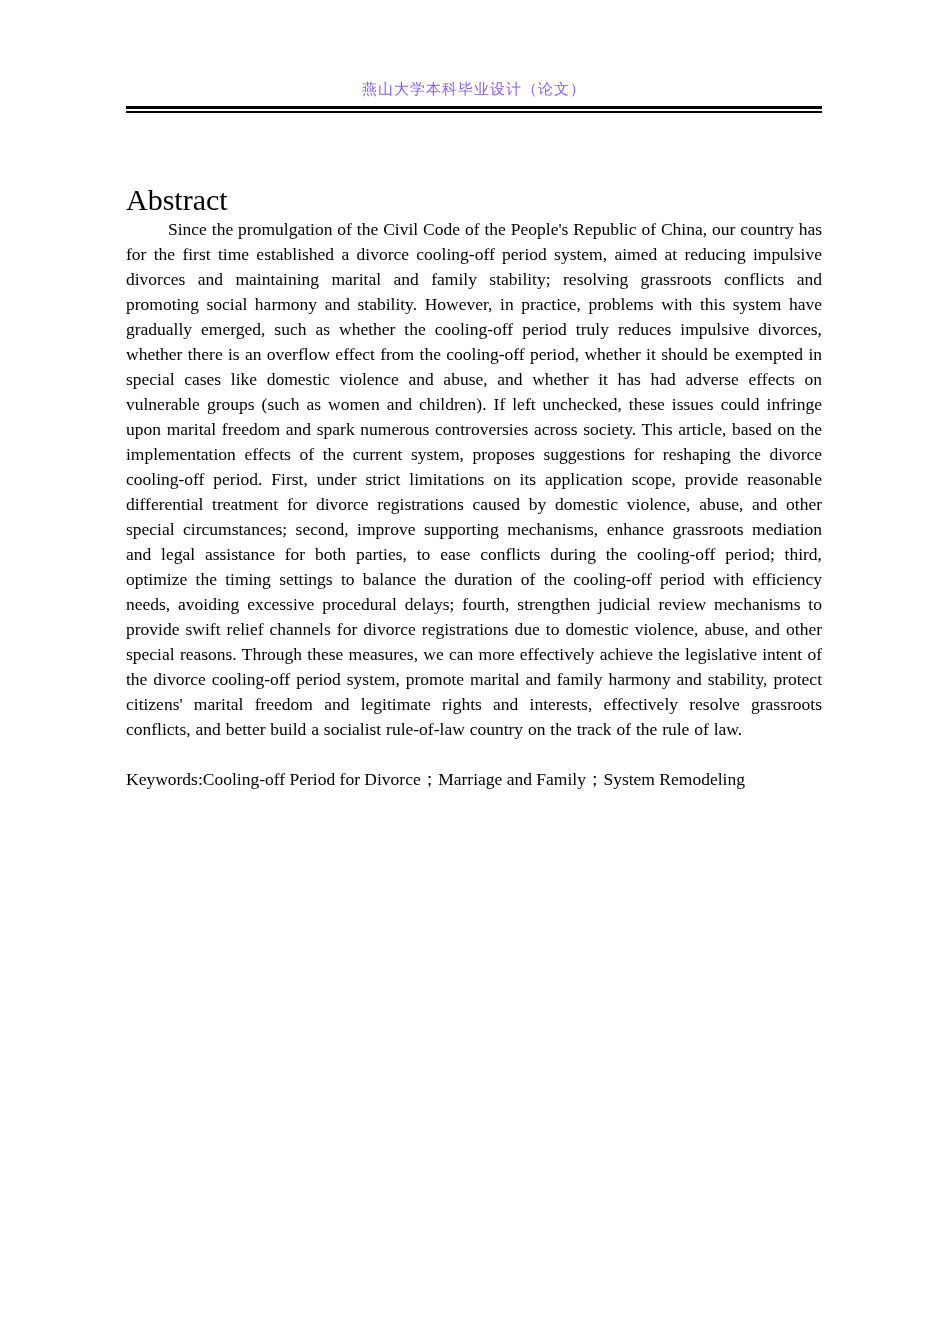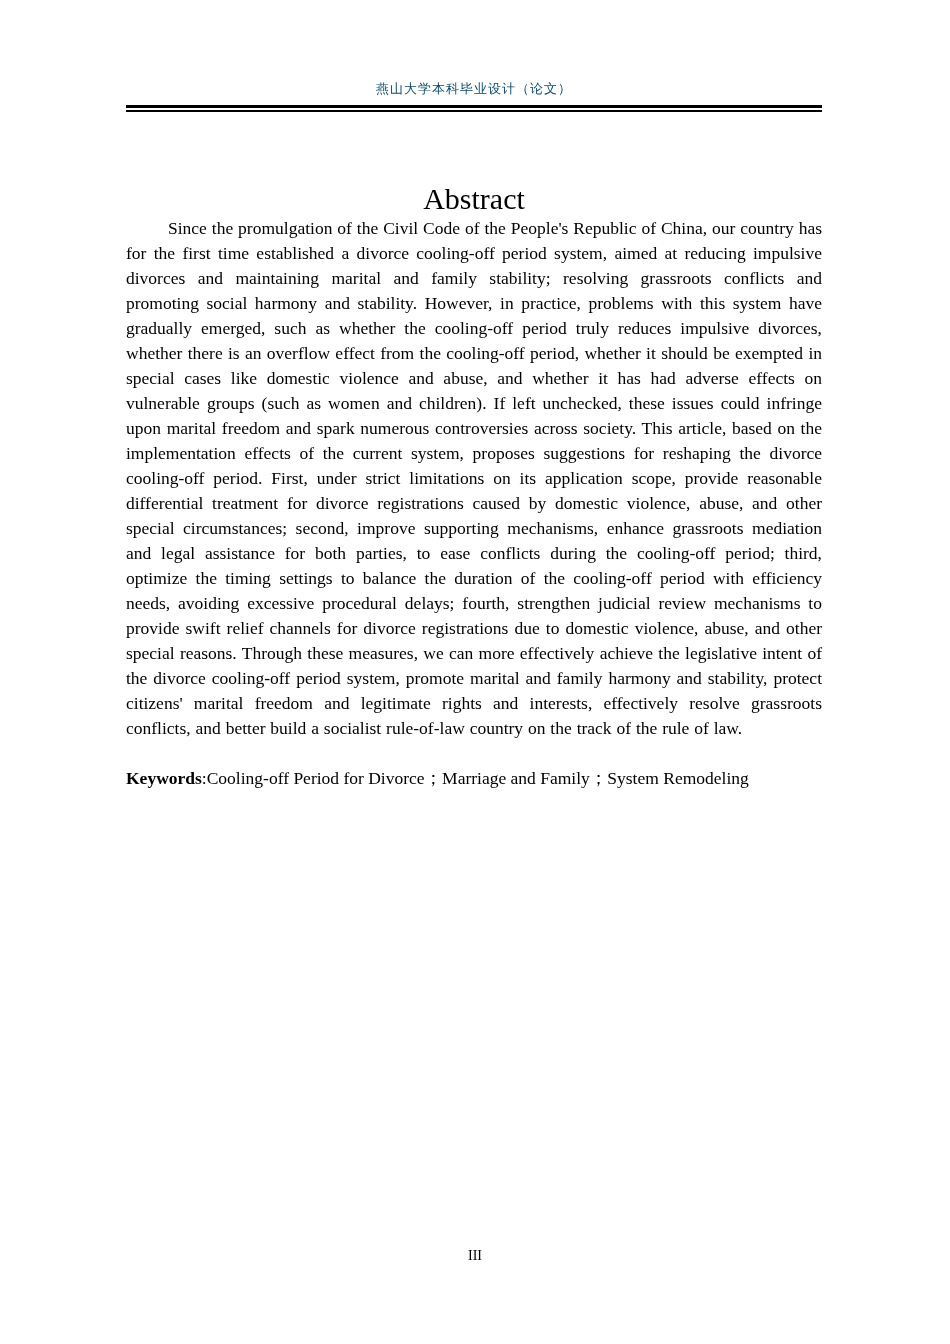--- a/index.html
+++ b/index.html
@@ -22,23 +22,23 @@
   .content {
     position: absolute;
     left: 126px;
     right: 128px;
     top: 0;
   }
 
   .doc-header {
     margin-top: 80px;
     text-align: center;
-    font-size: 13px;
+    font-size: 15px;
     letter-spacing: 1px;
-    color: #0c4a6e;
+    color: #8b5cf6;
   }
 
   .header-rule {
     margin-top: 7px;
   }
 
   .header-rule .rule-line-thick {
     height: 3px;
     background: #000000;
   }
@@ -48,21 +48,20 @@
     background: transparent;
   }
 
   .header-rule .rule-line-thin {
     height: 2px;
     background: #000000;
   }
 
   .doc-title {
     margin-top: 70px;
-    text-align: center;
     font-size: 30px;
     font-weight: normal;
     color: #000000;
   }
 
   .body-paragraph {
     font-size: 17.5px;
     line-height: 25px;
     text-align: justify;
     text-indent: 42px;
@@ -72,21 +71,21 @@
 
   .keywords-line {
     margin-top: 25px;
     font-size: 17.5px;
     line-height: 25px;
     text-align: left;
     color: #000000;
   }
 
   .keywords-label {
-    font-weight: bold;
+    font-weight: normal;
   }
 
   .page-number {
     position: absolute;
     bottom: 80px;
     left: 0;
     width: 100%;
     text-align: center;
     font-size: 14px;
     color: #000000;
@@ -109,14 +108,13 @@
     <h1 class="doc-title">Abstract</h1>
 
     <p class="body-paragraph">Since the promulgation of the Civil Code of the People's Republic of China, our country has for the first time established a divorce cooling-off period system, aimed at reducing impulsive divorces and maintaining marital and family stability; resolving grassroots conflicts and promoting social harmony and stability. However, in practice, problems with this system have gradually emerged, such as whether the cooling-off period truly reduces impulsive divorces, whether there is an overflow effect from the cooling-off period, whether it should be exempted in special cases like domestic violence and abuse, and whether it has had adverse effects on vulnerable groups (such as women and children). If left unchecked, these issues could infringe upon marital freedom and spark numerous controversies across society. This article, based on the implementation effects of the current system, proposes suggestions for reshaping the divorce cooling-off period. First, under strict limitations on its application scope, provide reasonable differential treatment for divorce registrations caused by domestic violence, abuse, and other special circumstances; second, improve supporting mechanisms, enhance grassroots mediation and legal assistance for both parties, to ease conflicts during the cooling-off period; third, optimize the timing settings to balance the duration of the cooling-off period with efficiency needs, avoiding excessive procedural delays; fourth, strengthen judicial review mechanisms to provide swift relief channels for divorce registrations due to domestic violence, abuse, and other special reasons. Through these measures, we can more effectively achieve the legislative intent of the divorce cooling-off period system, promote marital and family harmony and stability, protect citizens' marital freedom and legitimate rights and interests, effectively resolve grassroots conflicts, and better build a socialist rule-of-law country on the track of the rule of law.</p>
 
     <p class="keywords-line">
       <span class="keywords-label">Keywords</span><span>:Cooling-off Period for Divorce；Marriage and Family；System Remodeling</span>
     </p>
 
   </div>
 
-  <div class="page-number">III</div>
 </div>
 
 </body></html>

